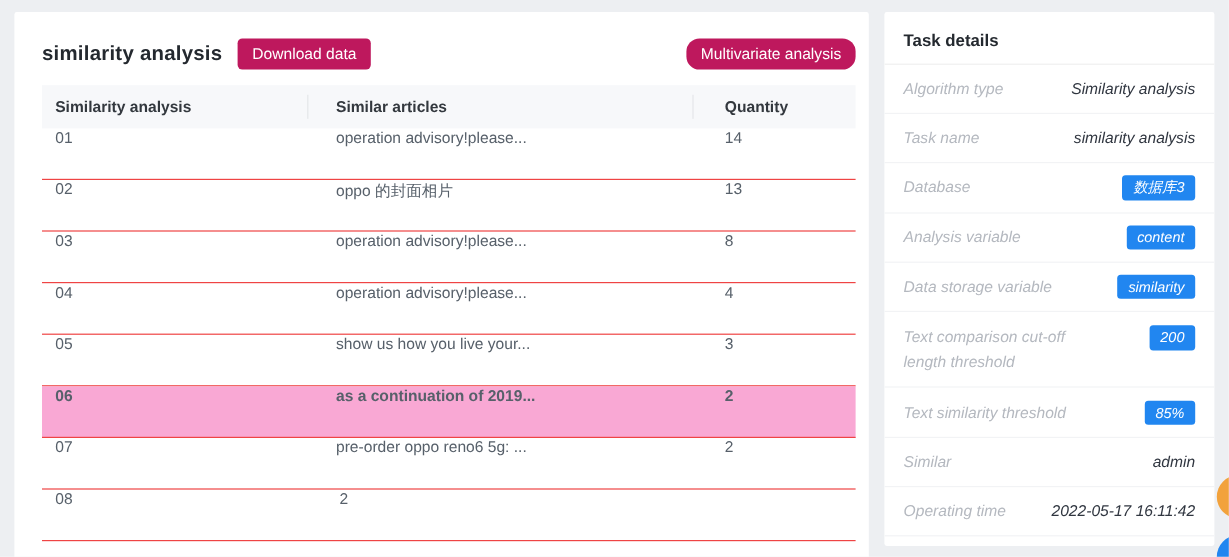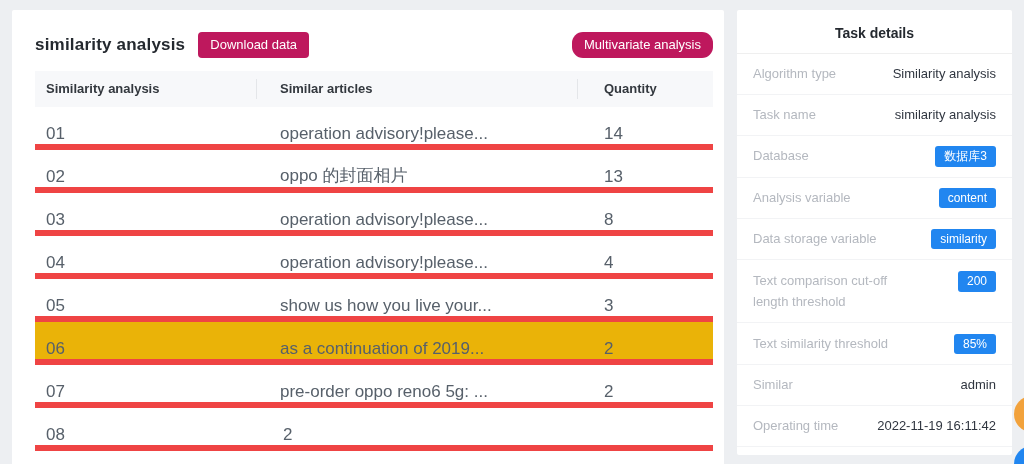--- a/index.html
+++ b/index.html
@@ -26,43 +26,43 @@
     padding:5px 12px; border-radius:4px; line-height:1.2;
   }
   .btn-download { margin-left:13px; }
   .btn-multi { margin-left:auto;border-radius:11px; }
   .table { margin:0 11px 0 23px; }
   .t-head {
     display:flex; align-items:center; height:36px;
     background:#f7f8fa; font-weight:bold; font-size:13px; color:#33383e;
   }
   .t-row {
-    display:flex; align-items:flex-end; height:43px;
-    border-bottom:6px solid #ef4444; font-size:17px; color:#57606a;
+    display:flex; align-items:flex-start; height:43px;
+    border-bottom:1px solid #ef4444; font-size:13px; color:#57606a;
   }
-  .t-row.highlight { background:#eab308; }
+  .t-row.highlight { background:#f9a8d4;font-weight:bold; }
   .col-index   { width:221px; padding-left:11px; }
   .col-article { width:321px; padding-left:24px; }
   .col-qty     { flex:1; padding-left:27px; }
   .h-col { position:relative; height:100%; display:flex; align-items:center; }
   .h-divider {
     position:absolute; left:0; top:8px; bottom:8px; width:1px; background:#e4e6e9;
   }
   
   .right-card {
     position:absolute; left:737px; top:10px; width:275px; height:445px;
     background:#fff; border-radius:2px; overflow:hidden;
   }
   .td-title {
     font-size:14px; font-weight:bold; color:#24292f;
-    padding:15px 16px 12px; border-bottom:1px solid #efefef;text-align:center;
+    padding:15px 16px 12px; border-bottom:1px solid #efefef;
   }
   .td-row {
     display:flex; justify-content:space-between; align-items:center;
-    padding:10px 16px; border-bottom:1px solid #f2f3f5; min-height:38px;
+    padding:10px 16px; border-bottom:1px solid #f2f3f5; min-height:38px;font-style:italic;
   }
   .td-row.top { align-items:flex-start; padding-top:11px; }
   .td-row:last-child { border-bottom:none; }
   .td-label { color:#b4b8bf; font-size:13px; max-width:152px; line-height:1.55; }
   .td-value { color:#303640; font-size:13px; text-align:right; line-height:1.4; }
   .badge {
     display:inline-block; background:#2186f0; color:#fff;
     font-size:12px; padding:3px 9px; border-radius:3px; line-height:1.2;margin-left:46px;
   }
   
@@ -167,21 +167,21 @@
   <div class="td-row top">
     <span class="td-label">Text similarity threshold</span>
     <span class="td-value badge">85%</span>
   </div>
   <div class="td-row">
     <span class="td-label">Similar</span>
     <span class="td-value">admin</span>
   </div>
   <div class="td-row">
     <span class="td-label">Operating time</span>
-    <span class="td-value">2022-11-19 16:11:42</span>
+    <span class="td-value">2022-05-17 16:11:42</span>
   </div>
   <div class="td-row">
     
     
   </div>
 </div>
 
 <div class="float-btn float-orange"></div>
 <div class="float-btn float-blue"></div>
 

